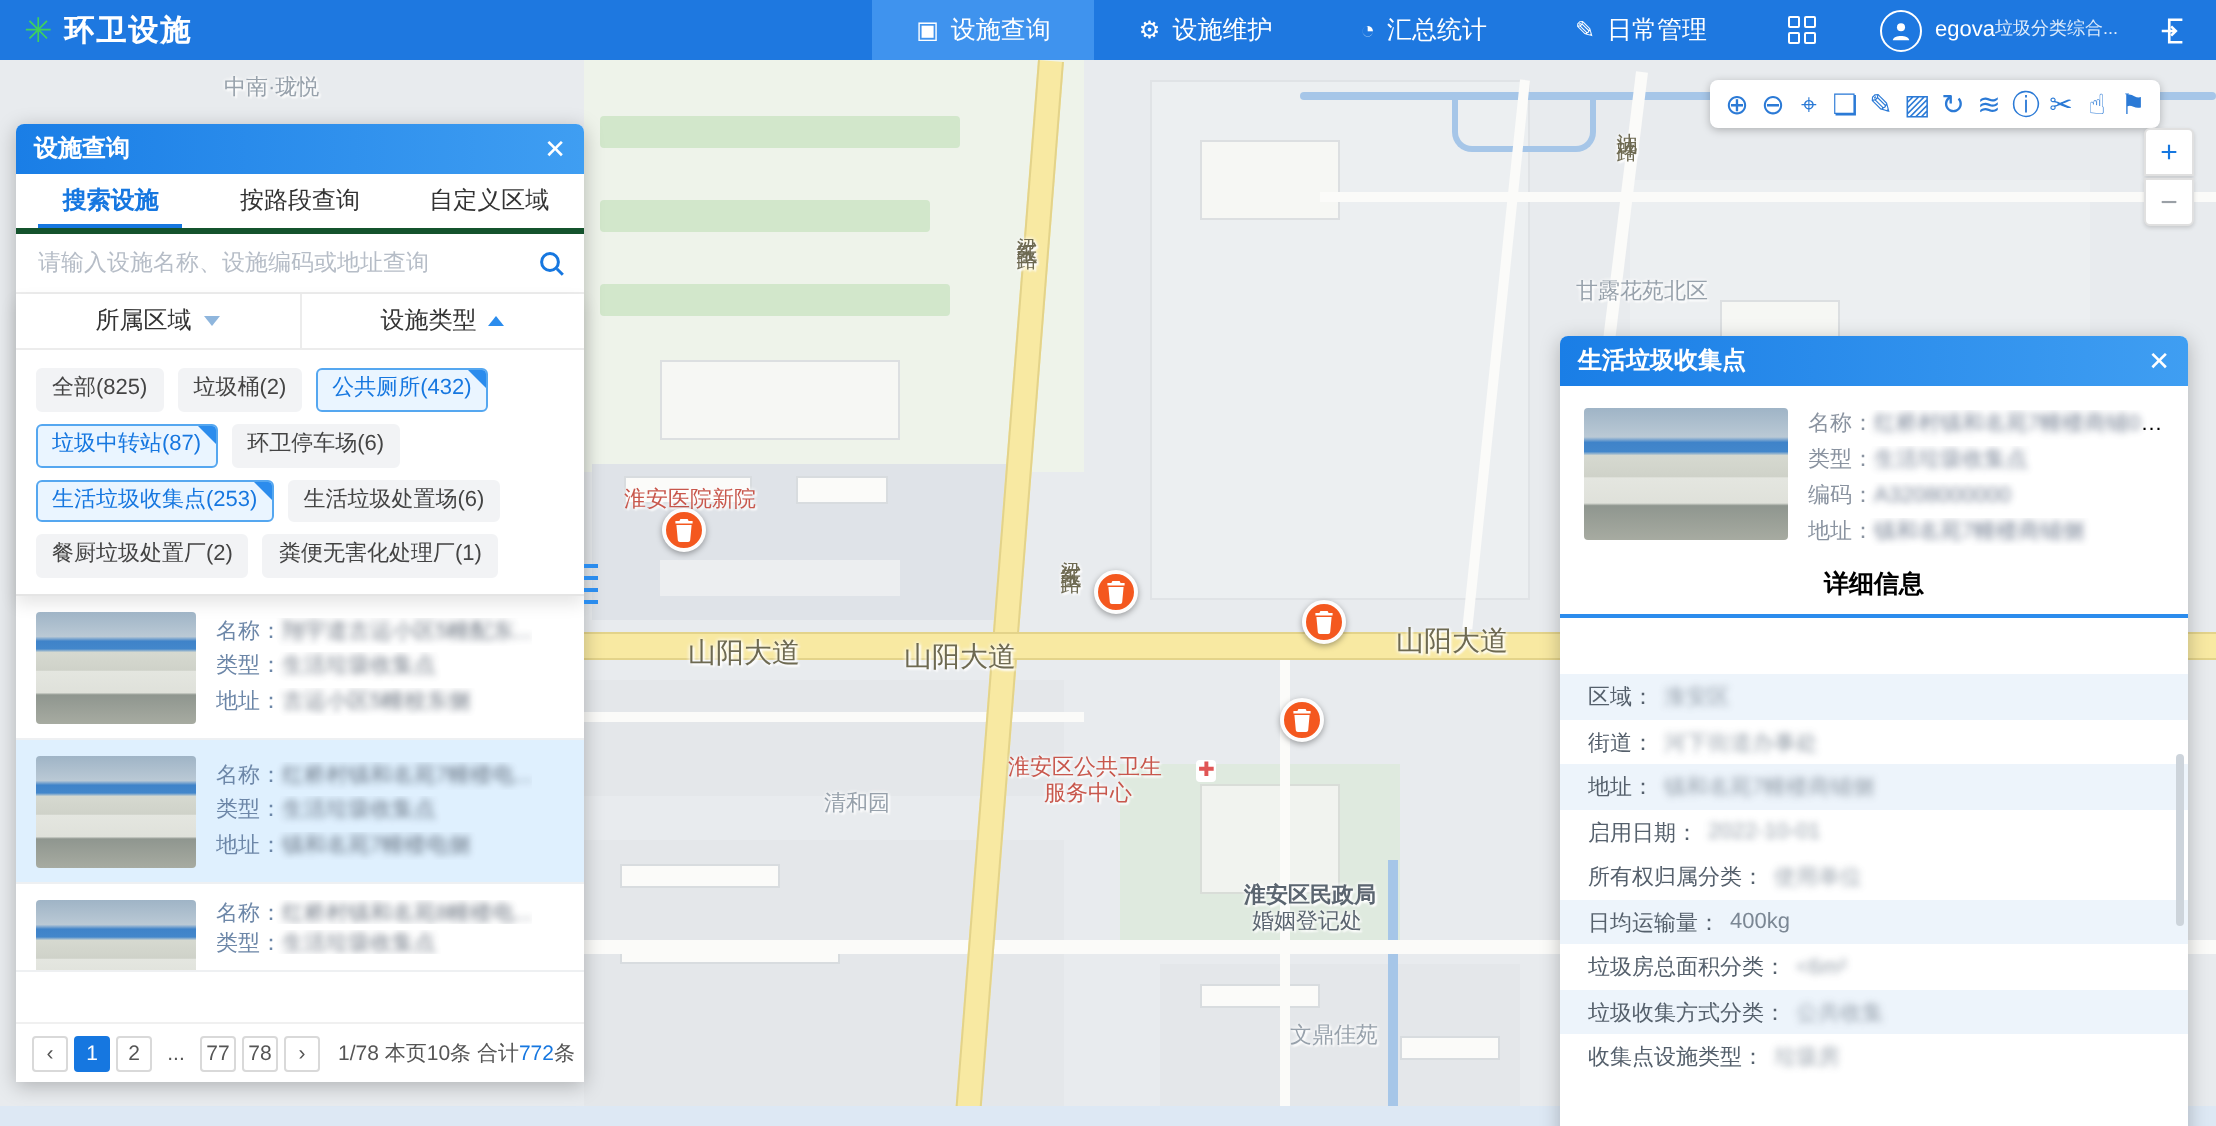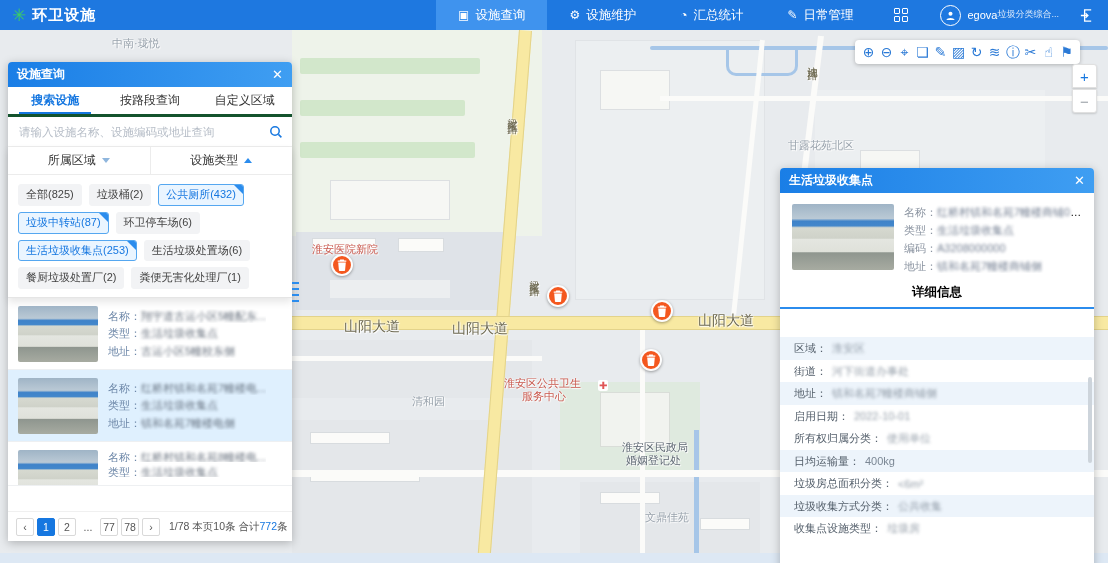--- a/index.html
+++ b/index.html
@@ -163,21 +163,21 @@
       <span class="m-label road-v" style="left: 506px; top: 80px;">梁红玉路</span>
       <span class="m-label poi-red" style="left: 312px; top: 212px;">淮安医院新院</span>
       <span class="m-label road-v" style="left: 528px; top: 242px;">梁红玉路</span>
       <span class="m-label road" style="left: 344px; top: 288px;">山阳大道</span>
       <span class="m-label road" style="left: 452px; top: 290px;">山阳大道</span>
       <span class="m-label road" style="left: 698px; top: 282px;">山阳大道</span>
       <span class="m-label area" style="left: 412px; top: 364px;">清和园</span>
       <span class="m-label poi-red" style="left: 504px; top: 346px;">淮安区公共卫生</span>
       <span class="m-label poi-red" style="left: 522px; top: 359px;">服务中心</span>
       <span class="m-label cross" style="left: 598px; top: 350px;">✚</span>
-      <span class="m-label poi" style="left: 622px; top: 410px;">淮安区民政局</span>
+      <span class="m-label poi" style="left: 622px; top: 410px; font-weight: bold;">淮安区民政局</span>
       <span class="m-label poi" style="left: 626px; top: 423px;">婚姻登记处</span>
       <span class="m-label area" style="left: 645px; top: 480px;">文鼎佳苑</span>
       <span class="m-label road-v" style="left: 1078px; top: 290px;">十一路</span>
     </div>
   <div id="map-markers">
       <div class="marker" style="left: 331px; top: 224px;">
         <svg width="10" height="12" viewBox="0 0 10 12">
           <path fill="#fff" d="M3.2 0.5h3.6l.5 1H9.3v1.3H.7V1.5h2zM1.2 3.5h7.6L8.1 11c-.05.55-.5 1-1 1H2.9c-.5 0-.95-.45-1-1z"></path>
         </svg>
       </div>

